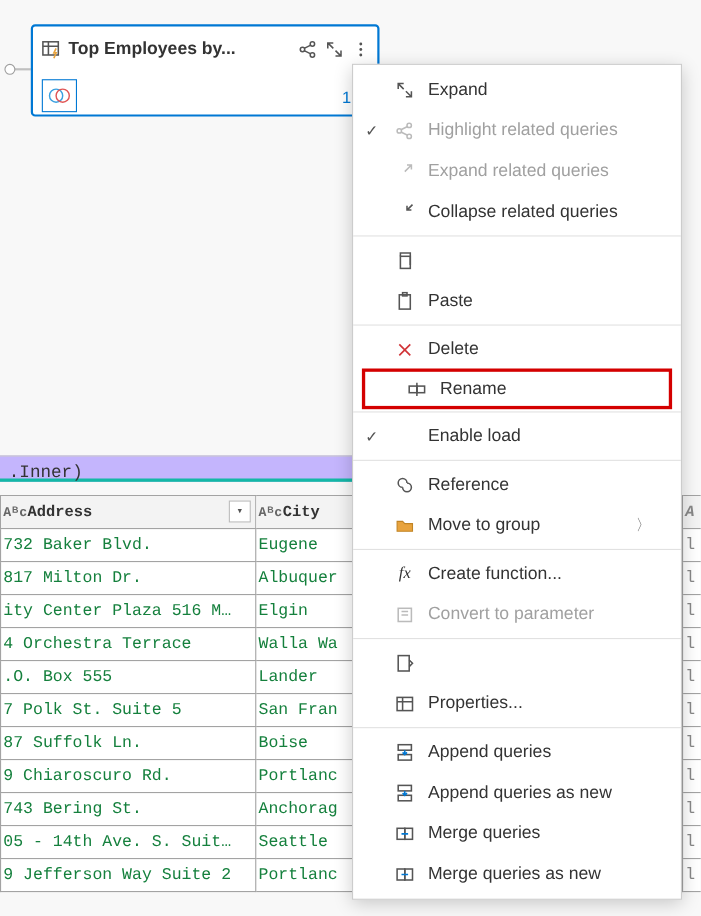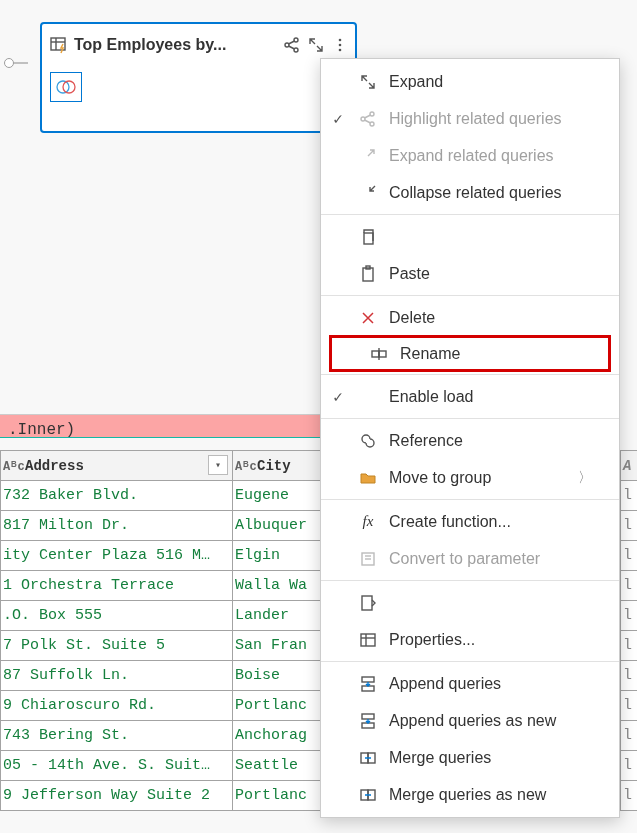--- a/index.html
+++ b/index.html
@@ -12,23 +12,23 @@
     width: 637px;
     height: 833px;
     position: relative;
     overflow: hidden;
   }
 
   
   .query-node {
     position: absolute;
     top: 22px;
-    left: 40px;
+    left: 28px;
     width: 317px;
-    height: 111px;
+    height: 84px;
     background: #fff;
     border: 2px solid #0078d4;
     border-radius: 4px;
   }
   .qn-header {
     display: flex;
     align-items: center;
     height: 42px;
     padding: 0 6px 0 8px;
     gap: 6px;
@@ -69,22 +69,22 @@
   }
 
   
   .formula {
     position: absolute;
     top: 414px;
     left: 0;
     width: 320px;
     height: 24px;
     border-top: 1px solid #ccc;
-    border-bottom: 1px solid #14b8a6;
-    background: #fca5a5;
+    border-bottom: 3px solid #14b8a6;
+    background: #c4b5fd;
     font-family: "Consolas","Courier New",monospace;
     font-size: 16px;
     padding: 6px 8px;
   }
 
   
   .table-wrap {
     position: absolute;
     top: 450px;
     left: 0;
@@ -254,21 +254,21 @@
           <td></td>
           <td style="color:#888;">l</td>
         </tr>
         <tr>
           <td>ity Center Plaza 516 M…</td>
           <td colspan="2">Elgin</td>
           <td></td>
           <td style="color:#888;">l</td>
         </tr>
         <tr>
-          <td>1 Orchestra Terrace</td>
+          <td>4 Orchestra Terrace</td>
           <td colspan="2">Walla Wa</td>
           <td></td>
           <td style="color:#888;">l</td>
         </tr>
         <tr>
           <td>.O. Box 555</td>
           <td colspan="2">Lander</td>
           <td></td>
           <td style="color:#888;">l</td>
         </tr>

